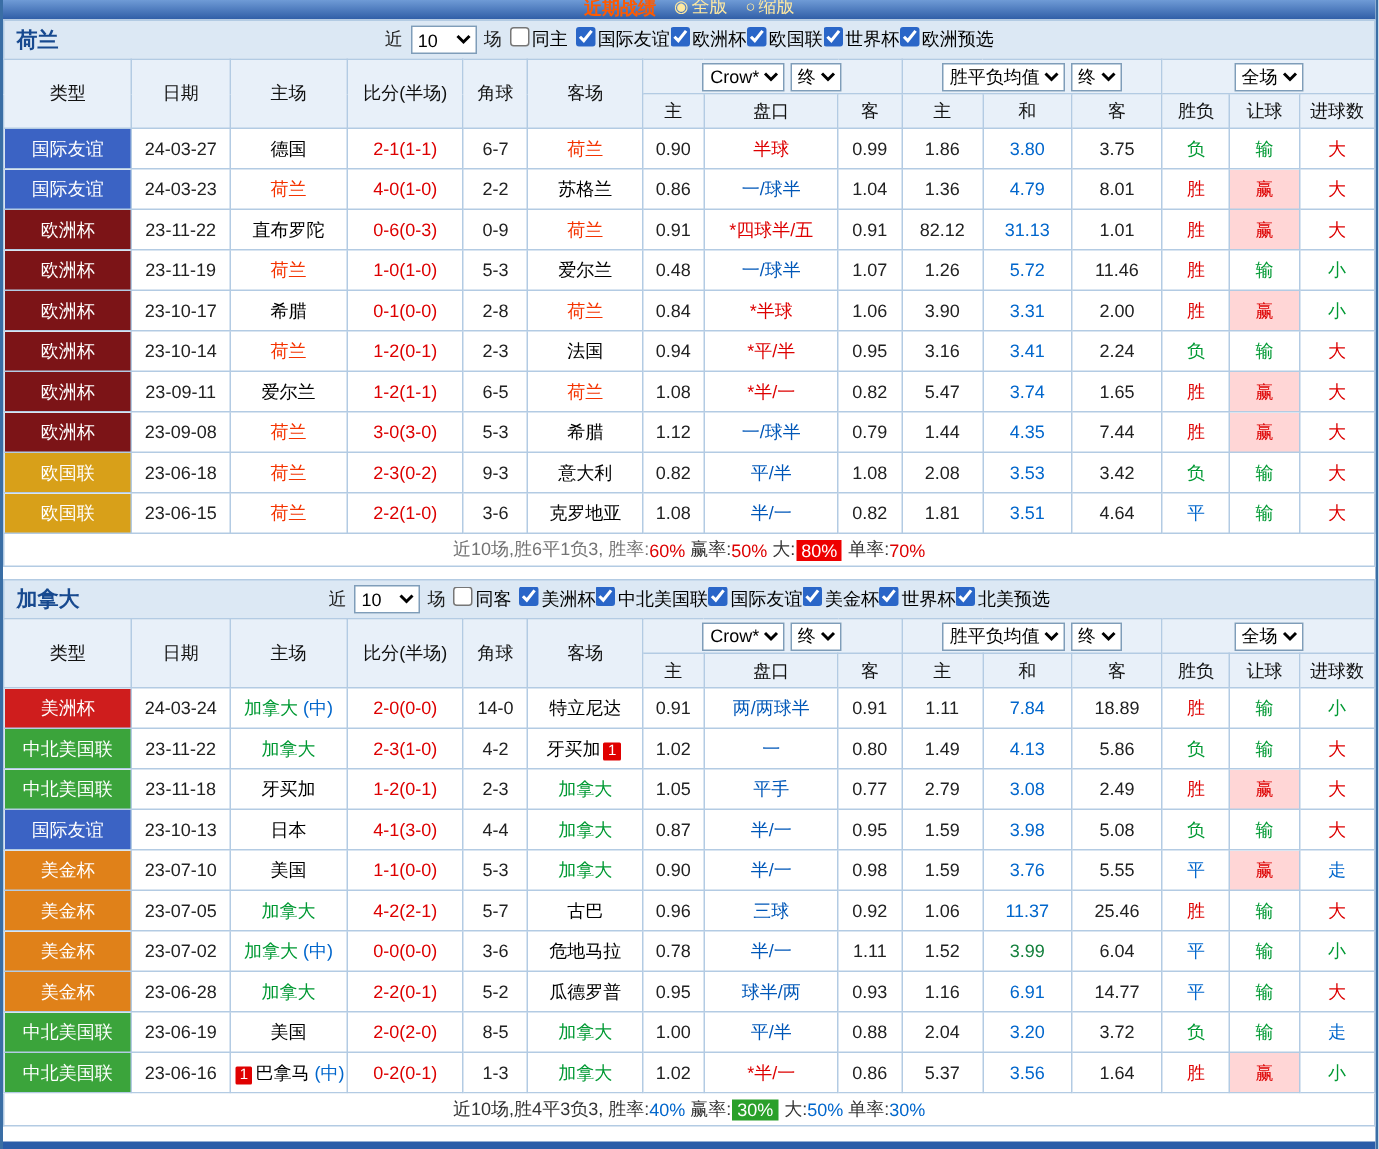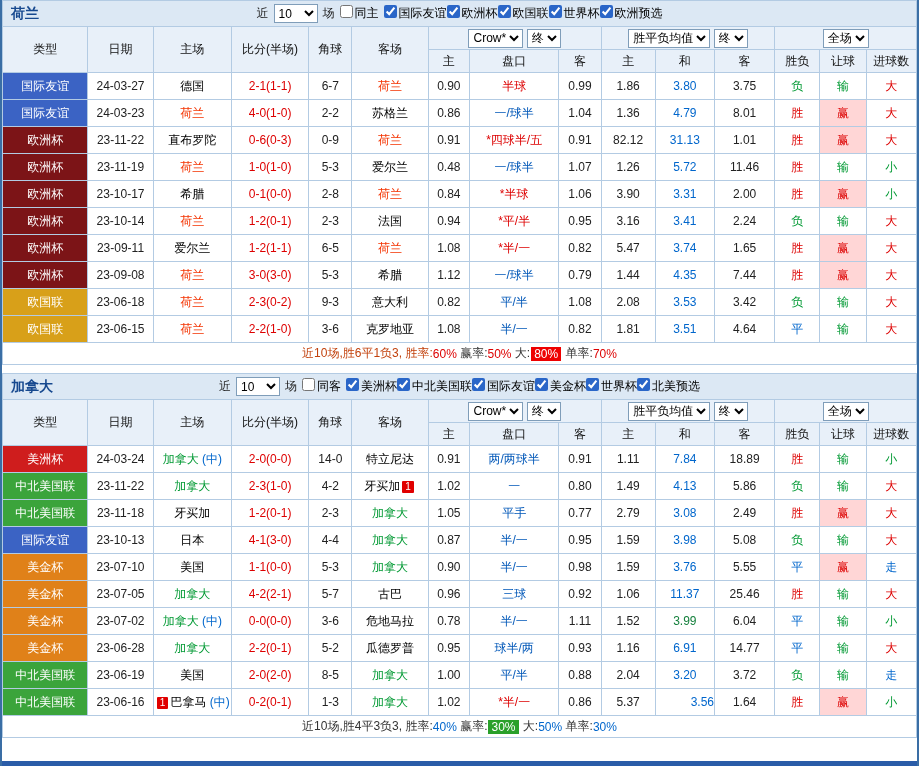--- a/index.html
+++ b/index.html
@@ -62,20 +62,25 @@
   .summary span { white-space: pre; }
   .summary span.badge { padding: 0 3px; margin: 0 1px; }
 
   .bottombar { height: 5px; background: #2a5ca8; margin-top: auto; flex: none; }
 </style>
 </head>
 <body>
 
 <div class="page">
 
+  <div class="topbar">
+    <span class="tb-title">近期战绩</span>
+    <span class="tb-opt"><span class="radio-on">◉</span><span>全版</span></span>
+    <span class="tb-opt"><span class="radio-off">○</span><span>缩版</span></span>
+  </div>
 
   <div class="section">
     <div class="section-head">
       <div class="team-name">荷兰</div>
       <div class="filters">
         <span>近</span>
         <select class="count-select"><option>10</option></select>
         <span>场</span>
         <label class="chk">
             <input type="checkbox" style="">
@@ -316,21 +321,21 @@
             <td>1.81</td>
             <td style="color: rgb(0, 102, 204); margin-top: 12px;">3.51</td>
             <td>4.64</td>
             <td style="color: rgb(0, 102, 204);">平</td>
             <td style="color: rgb(0, 153, 51);">输</td>
             <td style="color: rgb(221, 0, 0);">大</td>
           </tr>
         </tbody>
     </table>
     <div class="summary">
-        <span style="color: #c2410c;">近10场,胜6平1负3, 胜率:</span>
+        <span style="color: #737373;">近10场,胜6平1负3, 胜率:</span>
         <span style="color: rgb(221, 0, 0);">60%</span>
         <span style="color: rgb(51, 51, 51);"> 赢率:</span>
         <span style="color: rgb(221, 0, 0);">50%</span>
         <span style="color: rgb(51, 51, 51);"> 大:</span>
         <span class="badge" style="color: rgb(255, 255, 255); background: rgb(238, 0, 0);">80%</span>
         <span style="color: rgb(51, 51, 51);"> 单率:</span>
         <span style="color: rgb(221, 0, 0);">70%</span>
       </div>
   </div>
 
@@ -574,21 +579,21 @@
             <td class="type-cell" style="background: rgb(59, 164, 59);">中北美国联</td>
             <td>23-06-16</td>
             <td><span class="card-badge" style="background: rgb(224, 0, 0);">1</span><span style="color: rgb(0, 0, 0);">巴拿马</span><span style="color: rgb(0, 102, 204);"> (中)</span></td>
             <td style="color: rgb(221, 0, 0);">0-2(0-1)</td>
             <td>1-3</td>
             <td><span style="color: rgb(0, 153, 51);">加拿大</span></td>
             <td>1.02</td>
             <td style="color: rgb(221, 0, 0);">*半/一</td>
             <td>0.86</td>
             <td>5.37</td>
-            <td style="color: rgb(0, 102, 204); text-align: right;">3.56</td>
+            <td style="color: rgb(0, 102, 204);">3.56</td>
             <td>1.64</td>
             <td style="color: rgb(221, 0, 0);">胜</td>
             <td style="color: rgb(221, 0, 0); background: rgb(255, 214, 214);">赢</td>
             <td style="color: rgb(0, 153, 51);">小</td>
           </tr>
         </tbody>
     </table>
     <div class="summary">
         <span style="color: rgb(51, 51, 51);">近10场,胜4平3负3, 胜率:</span>
         <span style="color: rgb(0, 102, 204);">40%</span>

